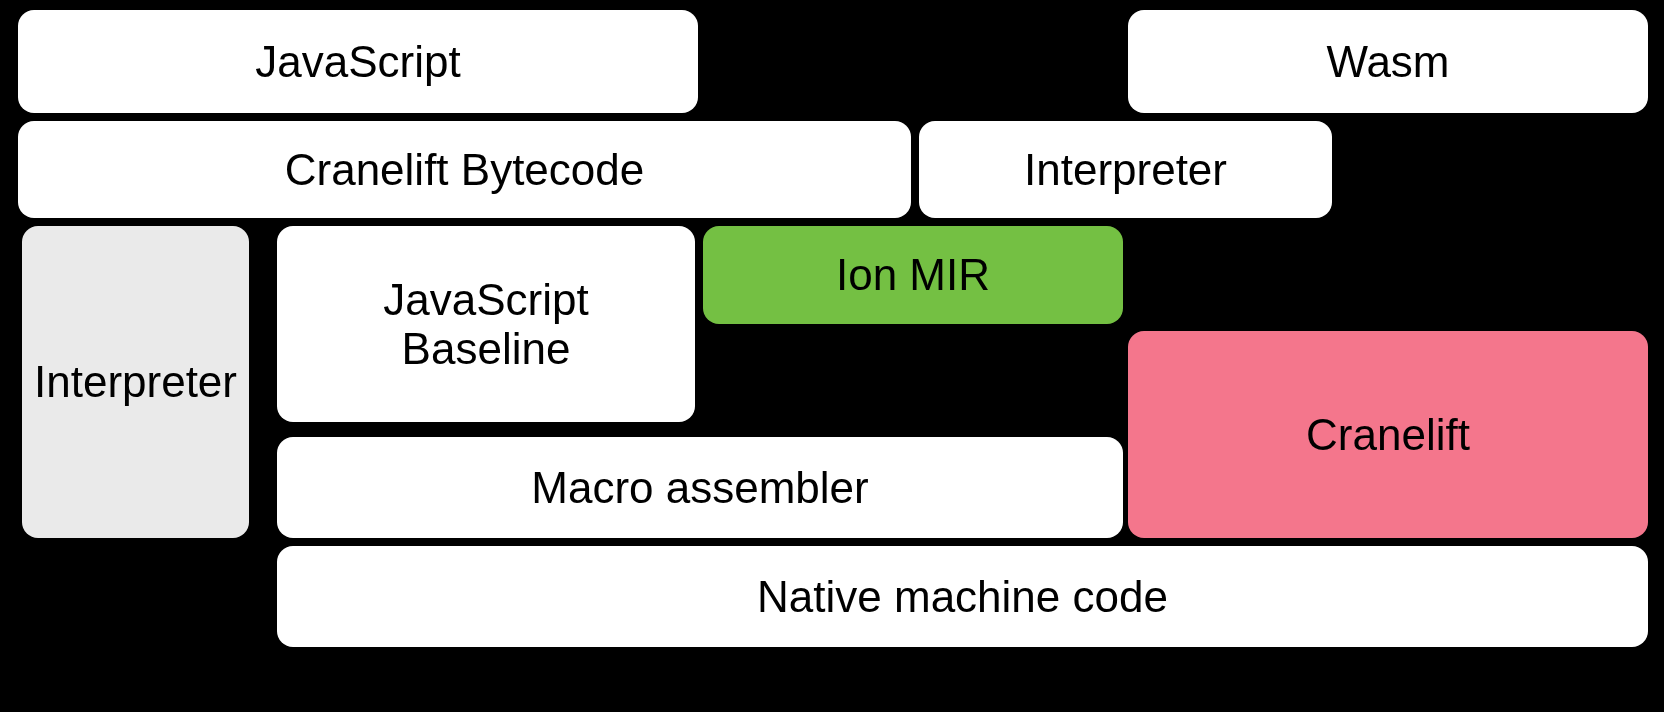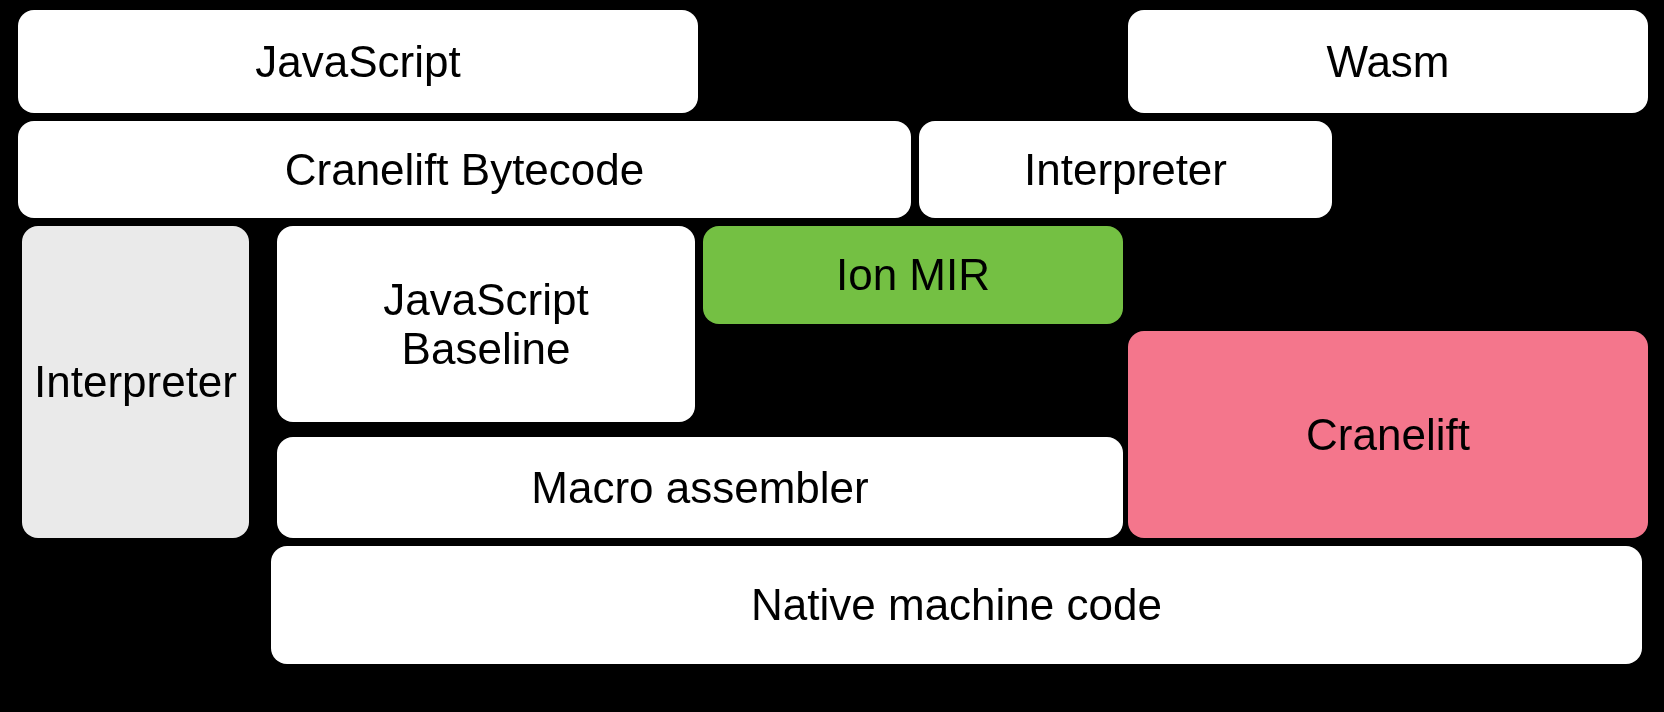--- a/index.html
+++ b/index.html
@@ -46,14 +46,14 @@
     <div class="box white" style="left: 18px; top: 10px; width: 680px; height: 103px;">JavaScript</div>
     <div class="box white" style="left: 1128px; top: 10px; width: 520px; height: 103px;">Wasm</div>
     <div class="box white" style="left: 18px; top: 121px; width: 893px; height: 97px;">Cranelift Bytecode</div>
     <div class="box white" style="left: 919px; top: 121px; width: 413px; height: 97px;">Interpreter</div>
     <div class="box gray" style="left: 22px; top: 226px; width: 227px; height: 312px;">Interpreter</div>
     <div class="box white" style="left: 277px; top: 226px; width: 418px; height: 196px;">JavaScript
 Baseline</div>
     <div class="box green" style="left: 703px; top: 226px; width: 420px; height: 98px;">Ion MIR</div>
     <div class="box red" style="left: 1128px; top: 331px; width: 520px; height: 207px;">Cranelift</div>
     <div class="box white" style="left: 277px; top: 437px; width: 846px; height: 101px;">Macro assembler</div>
-    <div class="box white" style="left: 271px; top: 546px; width: 1371px; height: 118px;">Native machine code</div>
+    <div class="box white" style="left: 277px; top: 546px; width: 1371px; height: 101px;">Native machine code</div>
   </div>
 
 </body></html>

